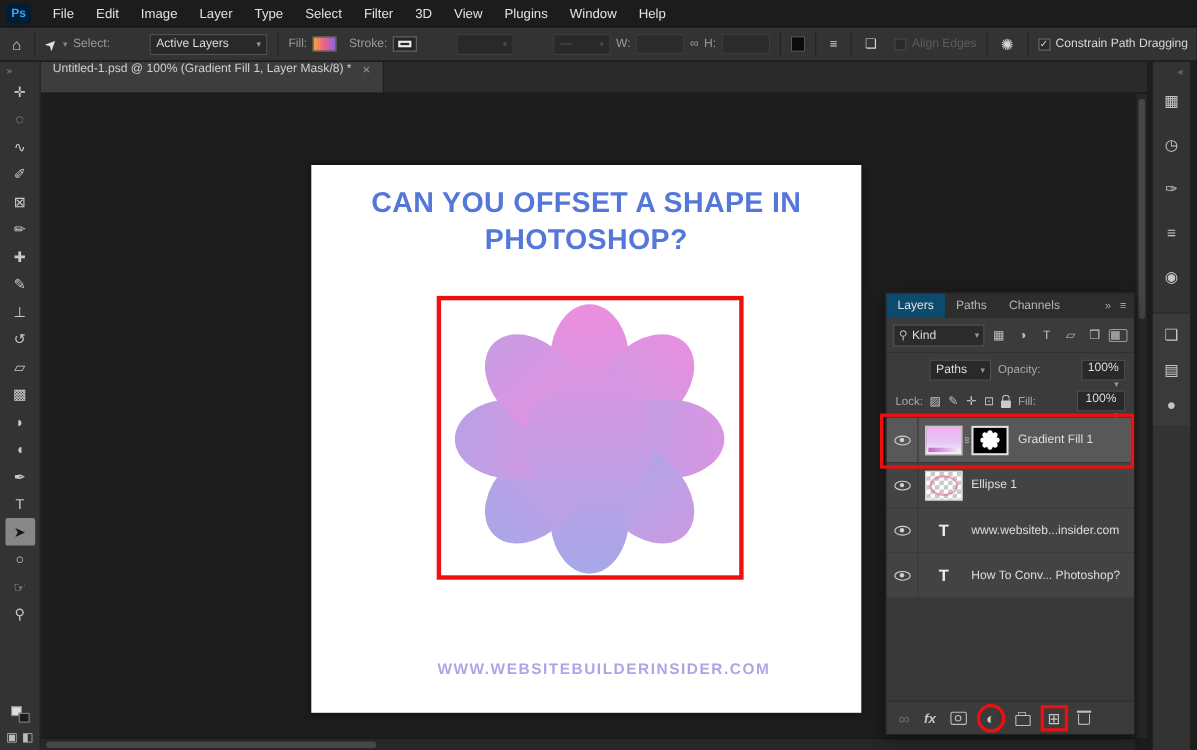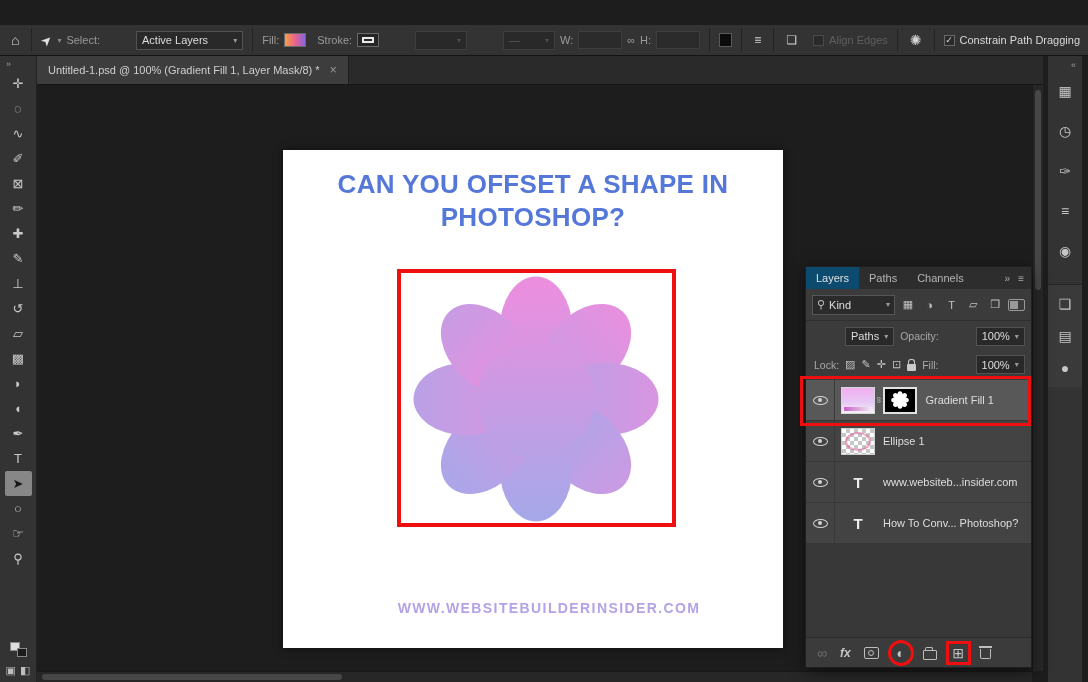--- a/index.html
+++ b/index.html
@@ -49,21 +49,21 @@
   .tb-bottom{margin-top:auto;display:flex;flex-direction:column;align-items:center;gap:7px;padding-bottom:5px;}
   .swatches{position:relative;width:17px;height:15px;}
   .sw-fg{position:absolute;top:0;left:0;width:10px;height:9px;background:#dedede;border:1px solid #888;}
   .sw-bg{position:absolute;bottom:0;right:0;width:10px;height:9px;background:#1b1b1b;border:1px solid #888;}
   .tb-mini-row{display:flex;gap:4px;}
   .tb-mini{color:#bdbdbd;font-size:11px;}
 
   
   .tabbar{position:absolute;left:37px;top:56px;right:45px;height:29px;background:#2a2a2a;
           border-bottom:1px solid #161616;display:flex;align-items:stretch;z-index:10;}
-  .doc-tab{background:#3d3d3d;display:flex;align-items:center;gap:10px;padding:0 11px;
+  .doc-tab{background:#3d3d3d;display:flex;align-items:flex-start;gap:10px;padding:0 11px;
            font-size:11px;color:#cfcfcf;border-right:1px solid #1d1d1d;white-space:nowrap;}
   .tab-close{color:#9a9a9a;font-size:12px;}
 
   
   .canvas{position:absolute;left:37px;top:85px;right:45px;bottom:0;background:#1d1d1d;overflow:hidden;z-index:1;}
   .document{position:absolute;left:246px;top:65px;width:500px;height:498px;background:#fff;
             box-shadow:0 0 8px rgba(0,0,0,.55);}
   .doc-heading{margin:18px 48px 0;text-align:center;font-weight:bold;font-size:26px;line-height:33px;
                letter-spacing:.3px;color:#5577d9;}
   .flower-wrap{position:absolute;left:128px;top:124px;width:250px;height:250px;}
@@ -97,21 +97,21 @@
            border:1px solid #565656;padding:0 4px;color:#ddd;}
   .kind-dd .mag{font-size:11px;color:#bbb;}
   .kind-dd .caret{margin-left:auto;font-size:8px;color:#999;}
   .filter-ic{width:19px;height:20px;display:flex;align-items:center;justify-content:center;
              color:#c0c0c0;font-size:11px;}
   .ftoggle{margin-left:auto;width:18px;height:12px;border:1px solid #9a9a9a;border-radius:2px;position:relative;}
   .ftoggle::after{content:"";position:absolute;left:1px;top:1px;bottom:1px;width:8px;background:#9a9a9a;}
   .blend-row{height:30px;display:flex;align-items:center;gap:6px;padding:0 8px;}
   .blend-dd{width:104px;height:19px;}
   .small-lbl{color:#a8a8a8;font-size:10.5px;white-space:nowrap;}
-  .val-dd{width:56px;height:19px;}
+  .val-dd{width:56px;height:19px;flex-direction:column;}
   .lock-row{height:28px;display:flex;align-items:center;gap:6px;padding:0 8px;border-bottom:1px solid #303030;}
   .lock-ic{color:#c0c0c0;font-size:11px;width:14px;text-align:center;}
   .layer-list{position:absolute;left:0;right:0;top:113px;bottom:30px;background:#383838;overflow:hidden;}
   .layer-row{height:41px;display:flex;align-items:center;background:#434343;border-bottom:1px solid #383838;}
   .layer-row.selected{background:#585858;}
   .eye-cell{width:29px;height:100%;flex:none;display:flex;align-items:center;justify-content:center;
             border-right:1px solid #393939;}
   .eye{position:relative;width:15px;height:9px;border:1px solid #d2d2d2;border-radius:50%;}
   .eye::after{content:"";position:absolute;left:4.5px;top:1.5px;width:4px;height:4px;border-radius:50%;background:#d2d2d2;}
   .gfthumb{width:34px;height:27px;flex:none;margin-left:6px;border:1px solid #d8d8d8;position:relative;
@@ -157,20 +157,35 @@
   
   .anno{position:absolute;border:3px solid #ee1010;z-index:40;pointer-events:none;}
   .anno-canvas{left:397px;top:269px;width:279px;height:258px;border-width:4px;}
   .anno-layer{left:800px;top:376px;width:231px;height:50px;}
 </style>
 </head>
 <body>
 
 <div class="app">
 
+  <div class="menubar">
+    <div class="ps-logo">Ps</div>
+    <div class="menu-item">File</div>
+    <div class="menu-item">Edit</div>
+    <div class="menu-item">Image</div>
+    <div class="menu-item">Layer</div>
+    <div class="menu-item">Type</div>
+    <div class="menu-item">Select</div>
+    <div class="menu-item">Filter</div>
+    <div class="menu-item">3D</div>
+    <div class="menu-item">View</div>
+    <div class="menu-item">Plugins</div>
+    <div class="menu-item">Window</div>
+    <div class="menu-item">Help</div>
+  </div>
 
   <div class="optionsbar">
     <span class="opt-icon">⌂</span>
     <span class="opt-sep"></span>
     <span class="tool-arrow">➤</span>
     <span style="color:#888;font-size:8px;">▾</span>
     <span class="opt-label">Select:</span>
     <div class="dd" style="width:112px;">
       <span>Active Layers</span>
       <span class="caret">▾</span>

